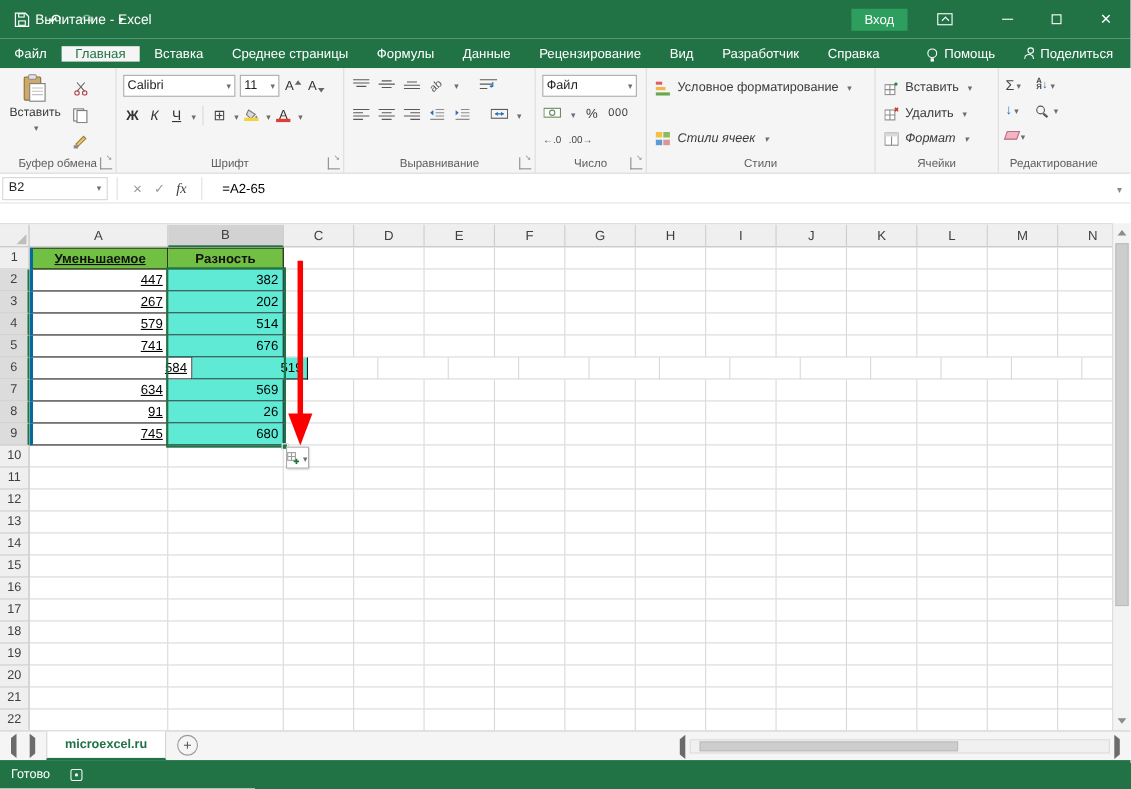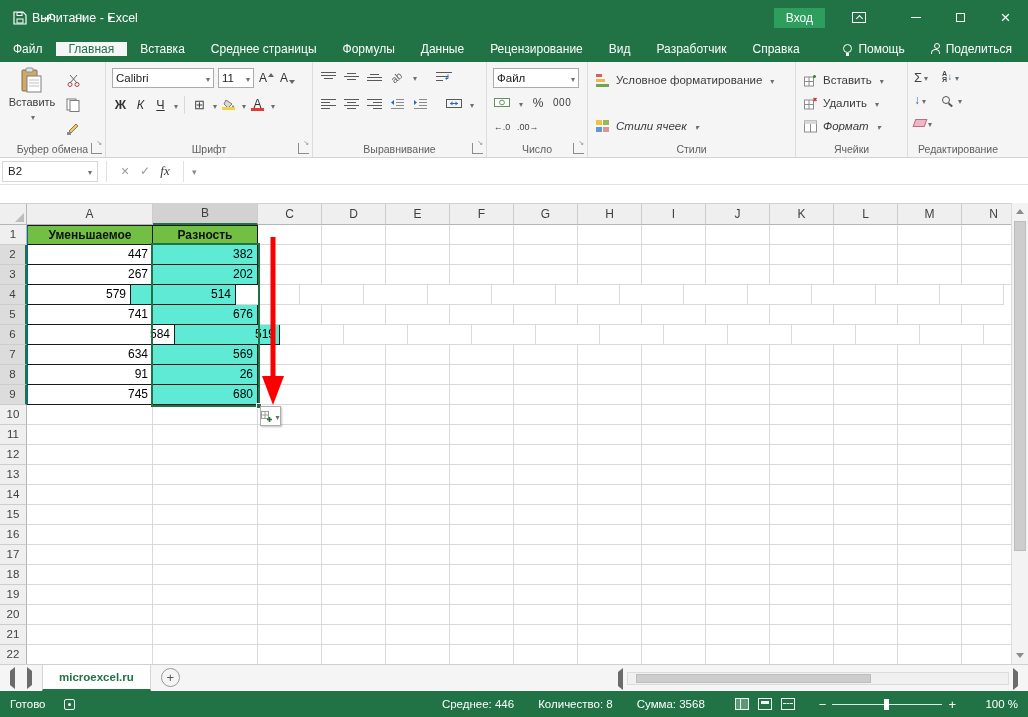--- a/index.html
+++ b/index.html
@@ -116,21 +116,21 @@
   .rowheaders { position:absolute; left:0; top:21px; width:27px; bottom:0; background:#efefef; overflow:hidden; }
   .rh { height:20px; border-bottom:1px solid #cdcdcd; border-right:1px solid #b5b5b5; font-size:11.5px; color:#3f3f3f; text-align:center; line-height:19px; }
   .rh.sel { background:#dcdcdc; border-right:2px solid #217346; }
   .cellsbody { position:absolute; left:27px; top:21px; right:0; bottom:0; overflow:hidden; }
   .grow { display:flex; height:20px; }
   .cell { flex:none; height:20px; border-right:1px solid #d9d9d9; border-bottom:1px solid #d9d9d9; font-size:12px; color:#000; overflow:hidden; white-space:nowrap; }
   .cell.th { background:#72c043; font-weight:bold; text-align:center; line-height:18px; color:#111; }
   .cell.num { text-align:right; padding-right:4px; line-height:19px; }
   .cell.tb { border-right-color:#1a1a1a; border-bottom-color:#1a1a1a; }
   .cell.tt { border-top:1px solid #1a1a1a; }
-  .cell.tl { border-left:1px solid #0369a1; }
+  .cell.tl { border-left:3px solid #0369a1;text-decoration:underline; }
   .cell.selcell { background:#5eead4; }
   .selbox { position:absolute; left:124px; top:18px; width:109px; height:164px; border:2px solid #217346; pointer-events:none; }
   .fillhandle { position:absolute; right:-4px; bottom:-4px; width:6px; height:6px; background:#217346; border:1px solid #fff; }
   .redarrow { position:absolute; left:233px; top:10px; width:26px; height:172px; pointer-events:none; }
   .autofill { position:absolute; left:233px; top:181px; width:21px; height:20px; background:#fff; border:1px solid #adadad; box-shadow:1px 1px 2px rgba(0,0,0,.25); display:flex; align-items:center; justify-content:center; gap:1px; }
   .vscroll { position:absolute; top:203px; right:0; width:17px; height:461px; background:#f3f3f3; border-left:1px solid #dcdcdc; }
   .sarr { position:absolute; left:0; right:0; height:15px; display:flex; align-items:center; justify-content:center; }
   .sarr.up { top:1px; } .sarr.down { bottom:1px; }
   .tri-up { width:0; height:0; border-left:4px solid transparent; border-right:4px solid transparent; border-bottom:5px solid #8c8c8c; }
   .tri-dn { width:0; height:0; border-left:4px solid transparent; border-right:4px solid transparent; border-top:5px solid #8c8c8c; }
@@ -552,20 +552,21 @@
   <div class="fbar">
     <div class="namebox">
       <span>B2</span>
       <span class="dd"></span>
     </div>
     <span class="fb-sep"></span>
     <span class="fb-btn fb-x"></span>
     <span class="fb-btn fb-check"></span>
     <span class="fb-btn fb-fx">fx</span>
     <span class="fb-sep"></span>
+    <div class="fb-input">=A2-65</div>
     <span class="fb-expand"></span>
   </div>
 
   <div class="gridwrap">
     <div class="corner">
         <span class="corner-tri"></span>
       </div>
     <div class="colheaders">
         <div class="ch" style="width: 126px;">A</div>
         <div class="ch sel" style="width: 105px;">B</div>
@@ -650,21 +651,21 @@
             <div class="cell" style="width: 64px;"></div>
             <div class="cell" style="width: 64px;"></div>
             <div class="cell" style="width: 64px;"></div>
             <div class="cell" style="width: 64px;"></div>
             <div class="cell" style="width: 64px;"></div>
             <div class="cell" style="width: 64px;"></div>
             <div class="cell" style="width: 64px;"></div>
             <div class="cell" style="width: 64px;"></div>
           </div>
           <div class="grow">
-            <div class="cell num tb tl" style="width: 104px;">579</div>
+            <div class="cell num tb tl" style="width: 126px;">579</div>
             <div class="cell num tb selcell" style="width: 105px;">514</div>
             <div class="cell" style="width: 64px;"></div>
             <div class="cell" style="width: 64px;"></div>
             <div class="cell" style="width: 64px;"></div>
             <div class="cell" style="width: 64px;"></div>
             <div class="cell" style="width: 64px;"></div>
             <div class="cell" style="width: 64px;"></div>
             <div class="cell" style="width: 64px;"></div>
             <div class="cell" style="width: 64px;"></div>
             <div class="cell" style="width: 64px;"></div>
@@ -1005,33 +1006,15 @@
       <span class="htrack">
           <span class="hthumb"></span>
         </span>
       <span><span class="tri-right"></span></span>
     </div>
   </div>
 
   <div class="statusbar">
     <span class="st-mode">Готово</span>
     <span class="macroicon"></span>
-    <div class="st-right">
-      <span>Среднее: 446</span>
-      <span>Количество: 8</span>
-      <span>Сумма: 3568</span>
-      <span class="viewicons">
-        <span class="vw vw-normal active"></span>
-        <span class="vw vw-page"></span>
-        <span class="vw vw-break"></span>
-      </span>
-      <span style="display:inline-flex;align-items:center;gap:4px">
-        <span class="zoomout"></span>
-        <span class="zslider">
-            <span class="zthumb"></span>
-          </span>
-        <span class="zoomin"></span>
-      </span>
-      <span class="zlevel">100 %</span>
-    </div>
   </div>
 
 </div>
 
 </body></html>

